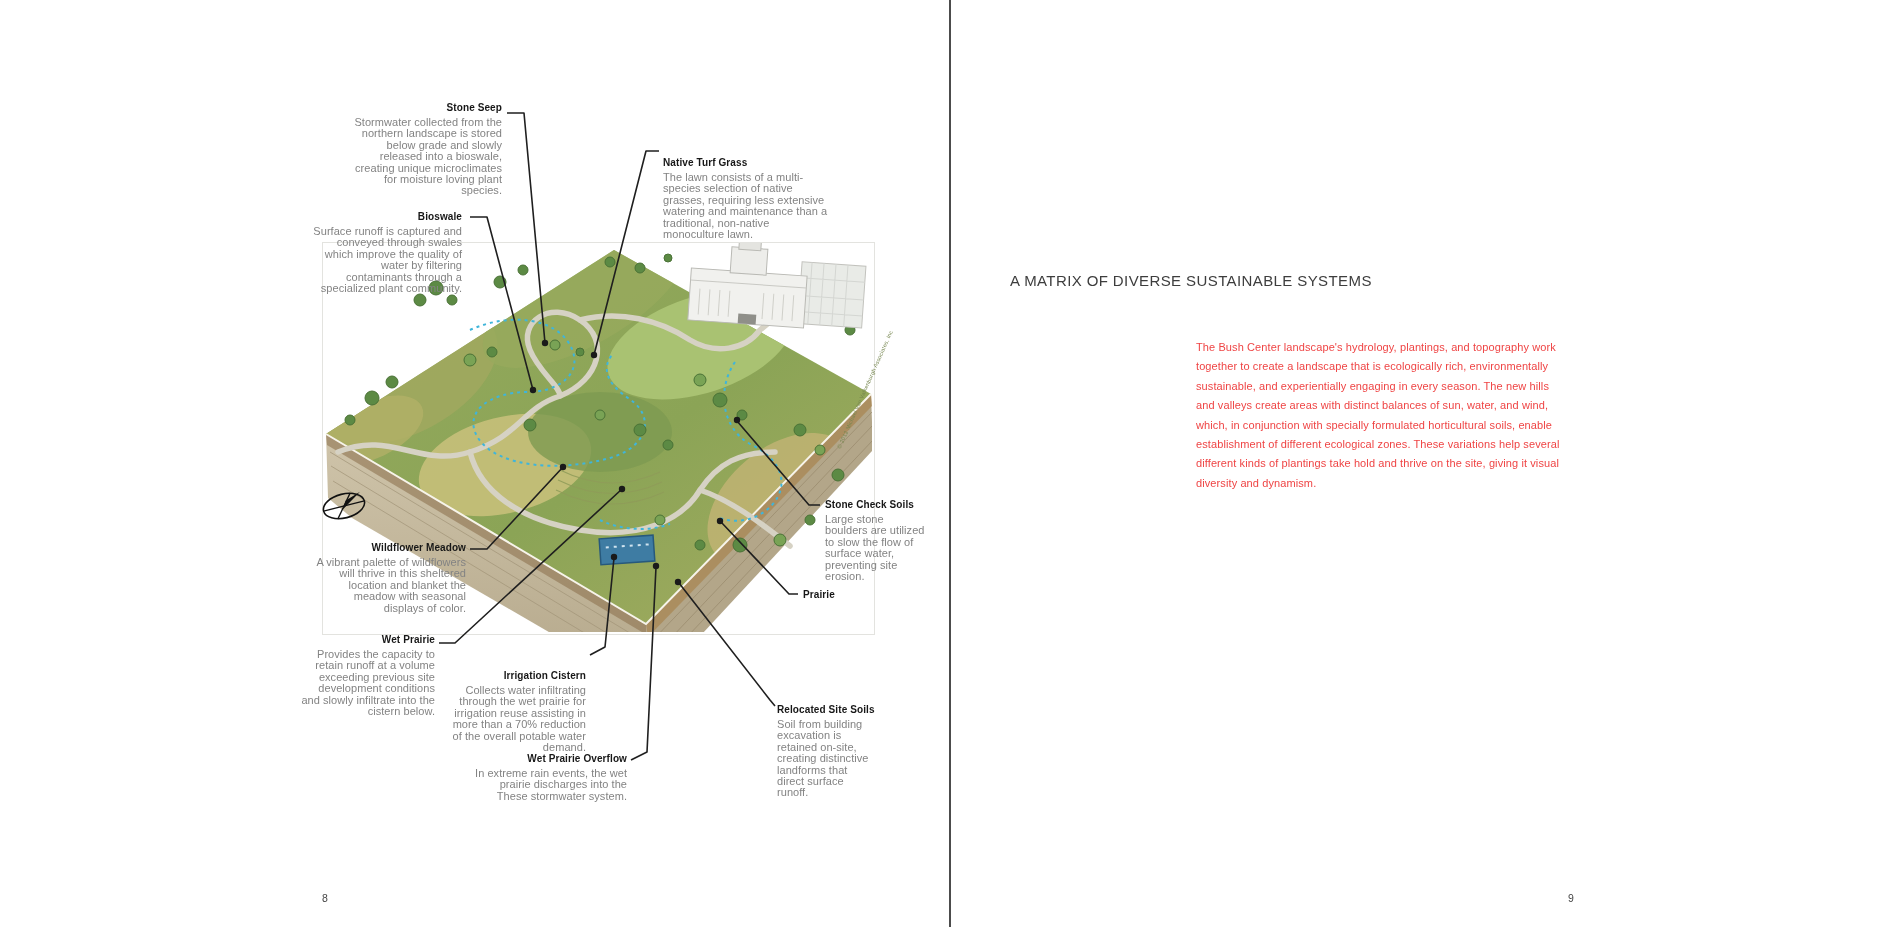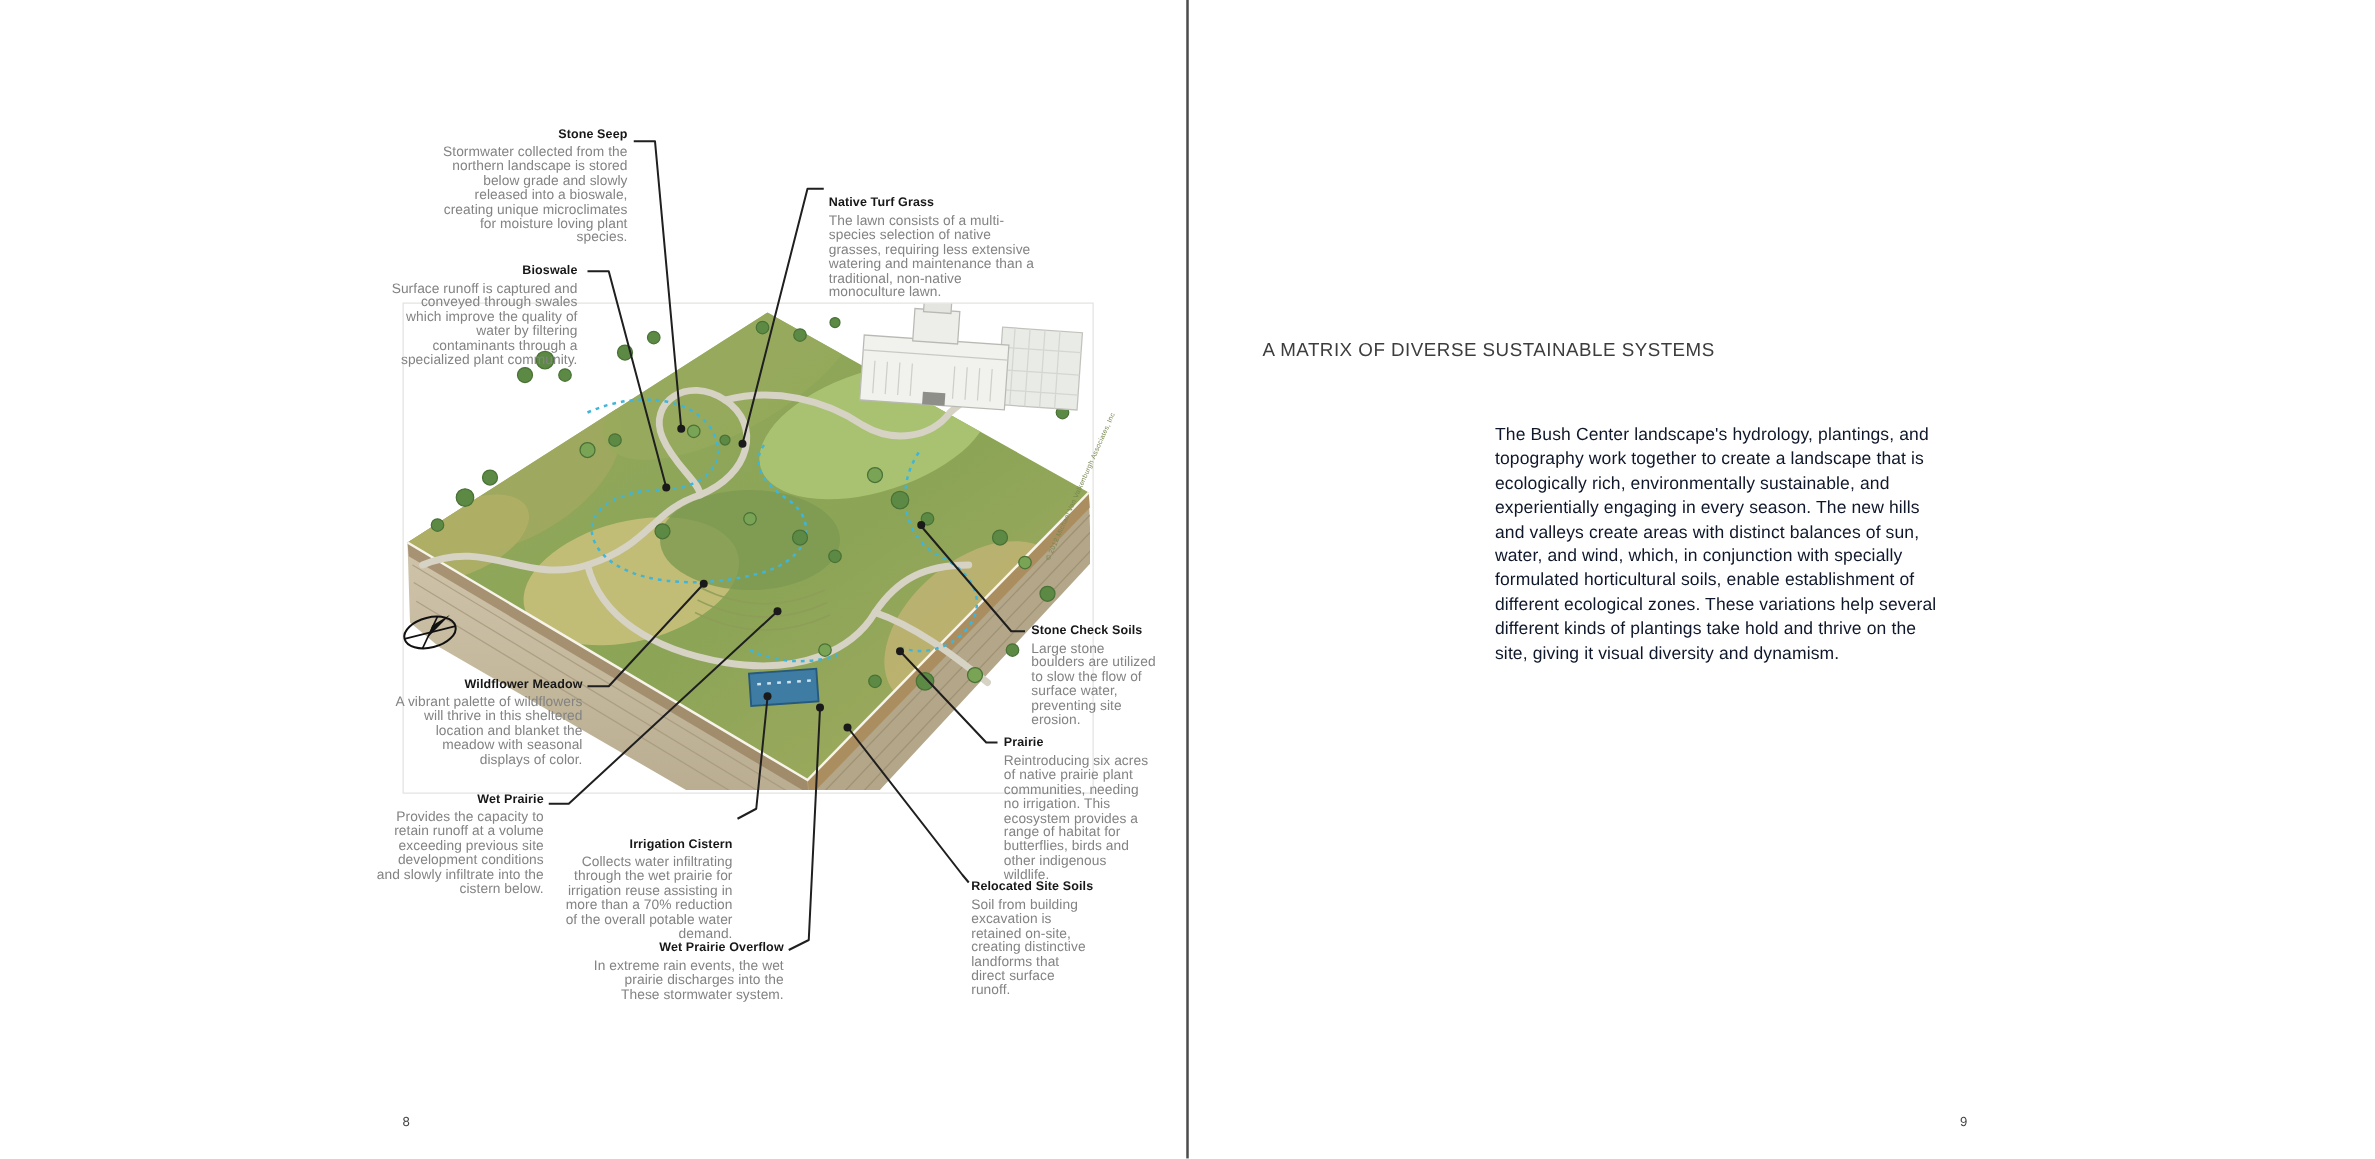--- a/index.html
+++ b/index.html
@@ -22,22 +22,22 @@
   .pagenum{position:absolute;font-size:10.5px;color:#454545;}
   .credit{
     position:absolute;left:836px;top:447px;font-size:5.5px;color:#76864f;white-space:nowrap;
     transform:rotate(-66deg);transform-origin:0 0;letter-spacing:0.2px;
   }
   .article-title{
     position:absolute;left:1010px;top:272px;font-size:15px;font-weight:400;color:#3d3d3d;
     letter-spacing:0.4px;white-space:nowrap;
   }
   .article-body{
-    position:absolute;left:1196px;top:338px;width:366px;font-size:14px;line-height:19.4px;
-    color:#0f172a;letter-spacing:0.1px;
+    position:absolute;left:1196px;top:338px;width:366px;font-size:11px;line-height:19.4px;
+    color:#ef4444;letter-spacing:0.1px;
   }
 </style>
 </head>
 <body>
 
 <div class="spread">
 
   <div class="gutter"></div>
 
   <div class="frame"></div>
@@ -228,21 +228,20 @@
     <p>In extreme rain events, the wet prairie discharges into the These stormwater system.</p>
   </div>
 
   <div class="callout align-l" style="left:825px;top:499px;width:102px;">
     <h4>Stone Check Soils</h4>
     <p>Large stone boulders are utilized to slow the flow of surface water, preventing site erosion.</p>
   </div>
 
   <div class="callout align-l" style="left:803px;top:589px;width:118px;">
     <h4>Prairie</h4>
-    <p>Reintroducing six acres of native prairie plant communities, needing no irrigation. This ecosystem provides a range of habitat for butterflies, birds and other indigenous wildlife.</p>
   </div>
 
   <div class="callout align-l" style="left:777px;top:704px;width:100px;">
     <h4>Relocated Site Soils</h4>
     <p>Soil from building excavation is retained on-site, creating distinctive landforms that direct surface runoff.</p>
   </div>
 
   <div class="article-title">A MATRIX OF DIVERSE SUSTAINABLE SYSTEMS</div>
   <div class="article-body">The Bush Center landscape's hydrology, plantings, and topography work together to create a landscape that is ecologically rich, environmentally sustainable, and experientially engaging in every season. The new hills and valleys create areas with distinct balances of sun, water, and wind, which, in conjunction with specially formulated horticultural soils, enable establishment of different ecological zones. These variations help several different kinds of plantings take hold and thrive on the site, giving it visual diversity and dynamism.</div>
 

